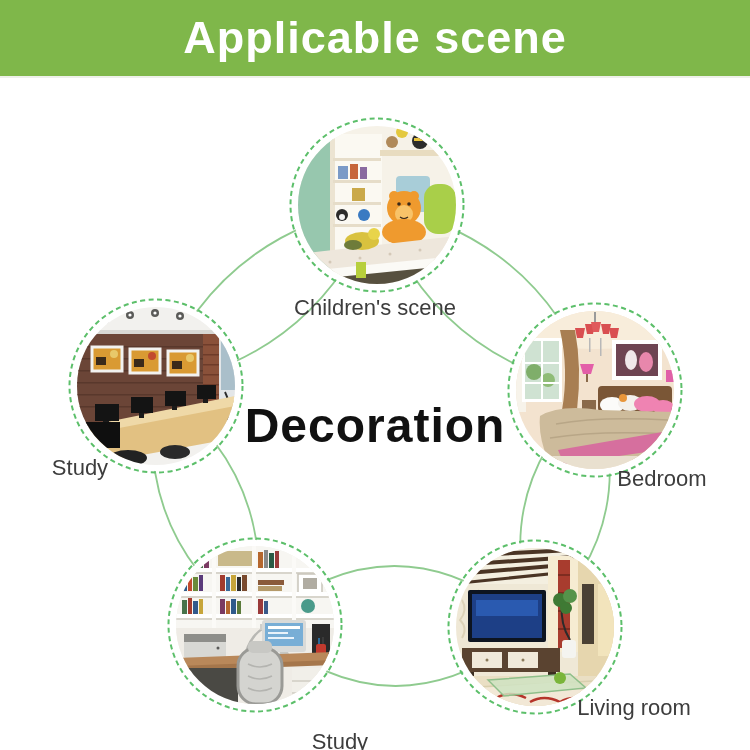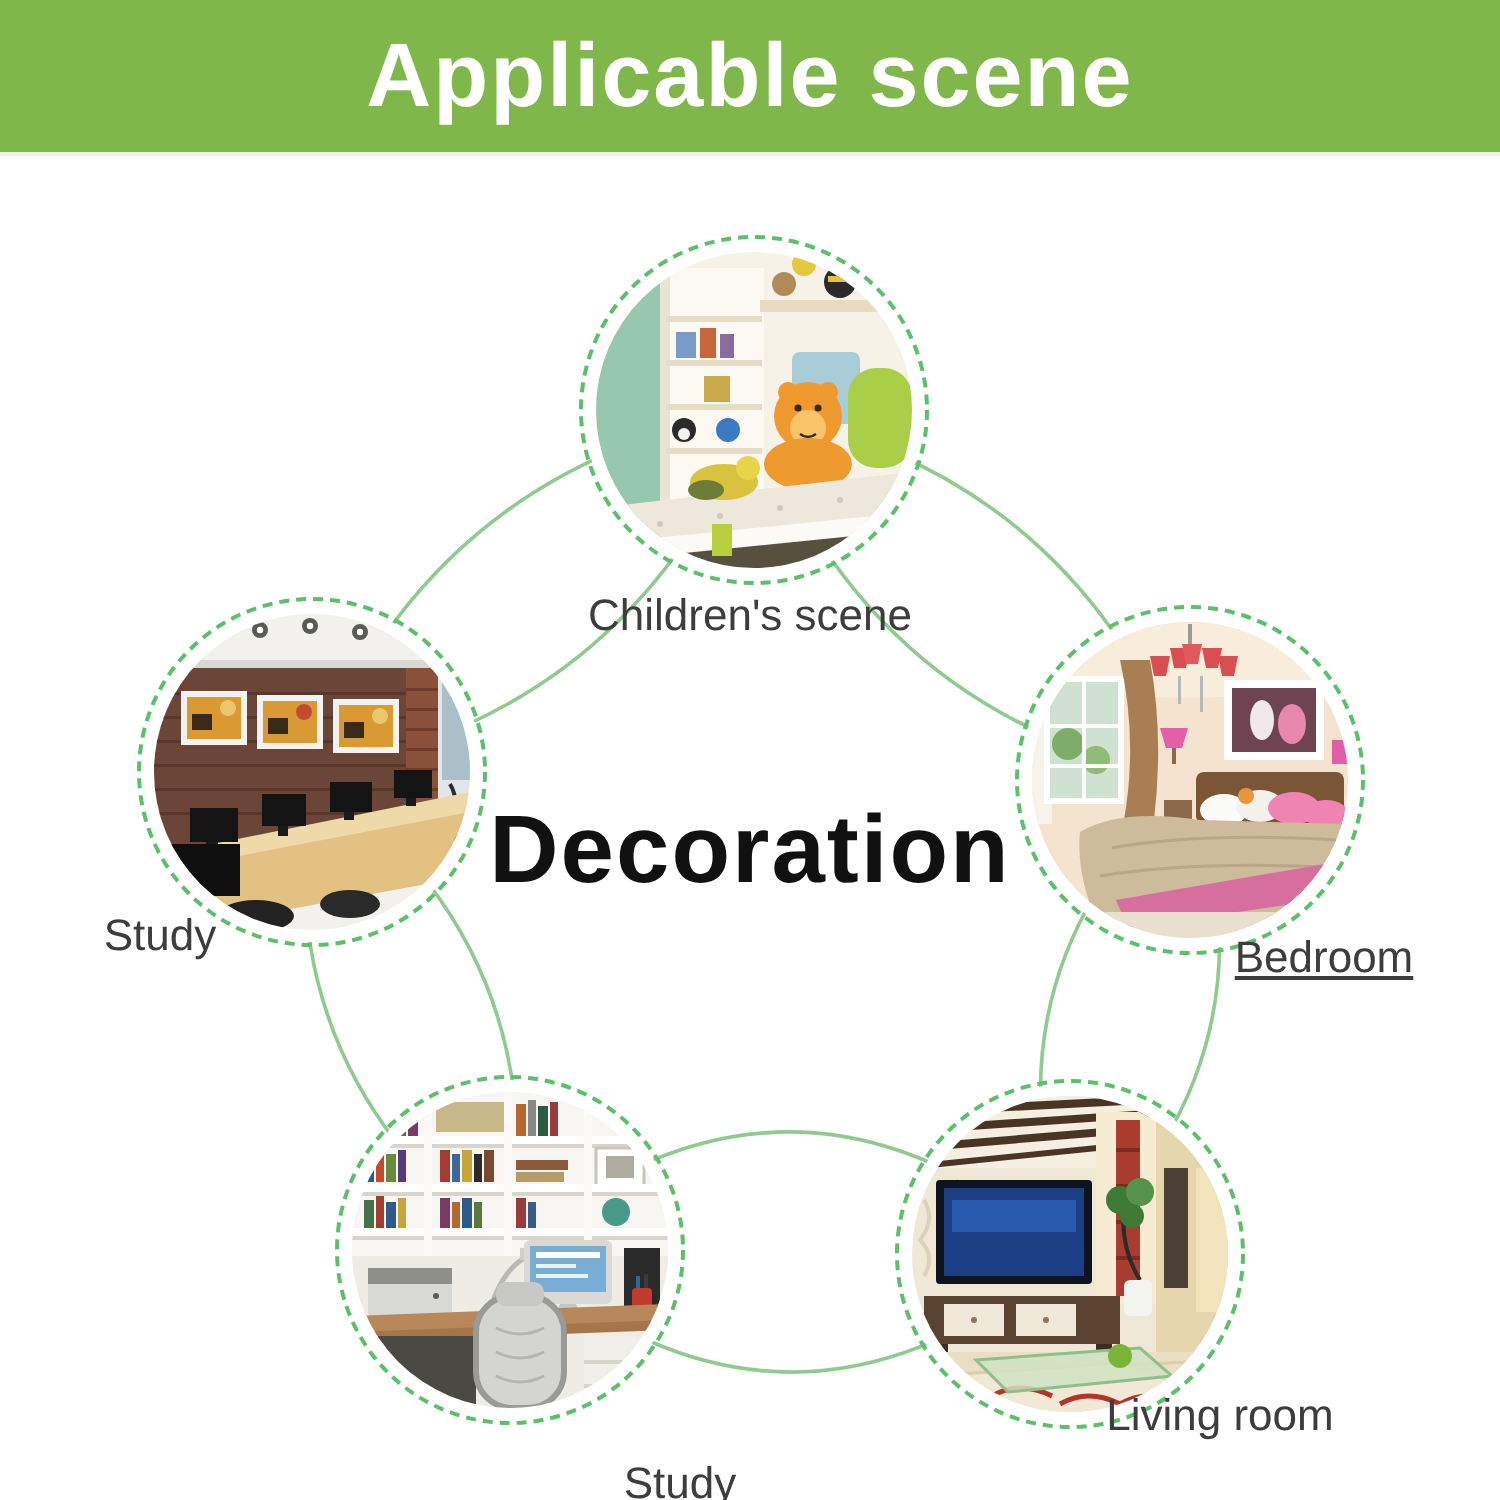--- a/index.html
+++ b/index.html
@@ -368,19 +368,19 @@
         <path d="M466,698 q14,-8 30,0 q14,-8 30,0" stroke="#b5342a" stroke-width="2.5" fill="none"></path>
         <path d="M530,702 q14,-8 30,0 q14,-8 28,0" stroke="#b5342a" stroke-width="2.5" fill="none"></path>
         <path d="M488,680 L570,674 L586,688 L504,696 Z" fill="#cfe3c2" fill-opacity="0.85" stroke="#8fbf8a" stroke-width="1.5"></path>
         <circle cx="560" cy="678" r="6" fill="#7ab53a"></circle>
       </g>
     </g>
   </svg>
 
   <div class="label" style="left:375px;top:295px;">Children's scene</div>
   <div class="label" style="left:80px;top:455px;">Study</div>
-  <div class="label" style="left:662px;top:466px;text-decoration:underline;">Bedroom</div>
+  <div class="label" style="left:662px;top:466px;">Bedroom</div>
   <div class="label" style="left:340px;top:695px;margin-top:34px;">Study</div>
-  <div class="label" style="left:610px;top:695px;">Living room</div>
+  <div class="label" style="left:634px;top:695px;">Living room</div>
 
   <div class="center-title">Decoration</div>
 
 </div>
 
 </body></html>

